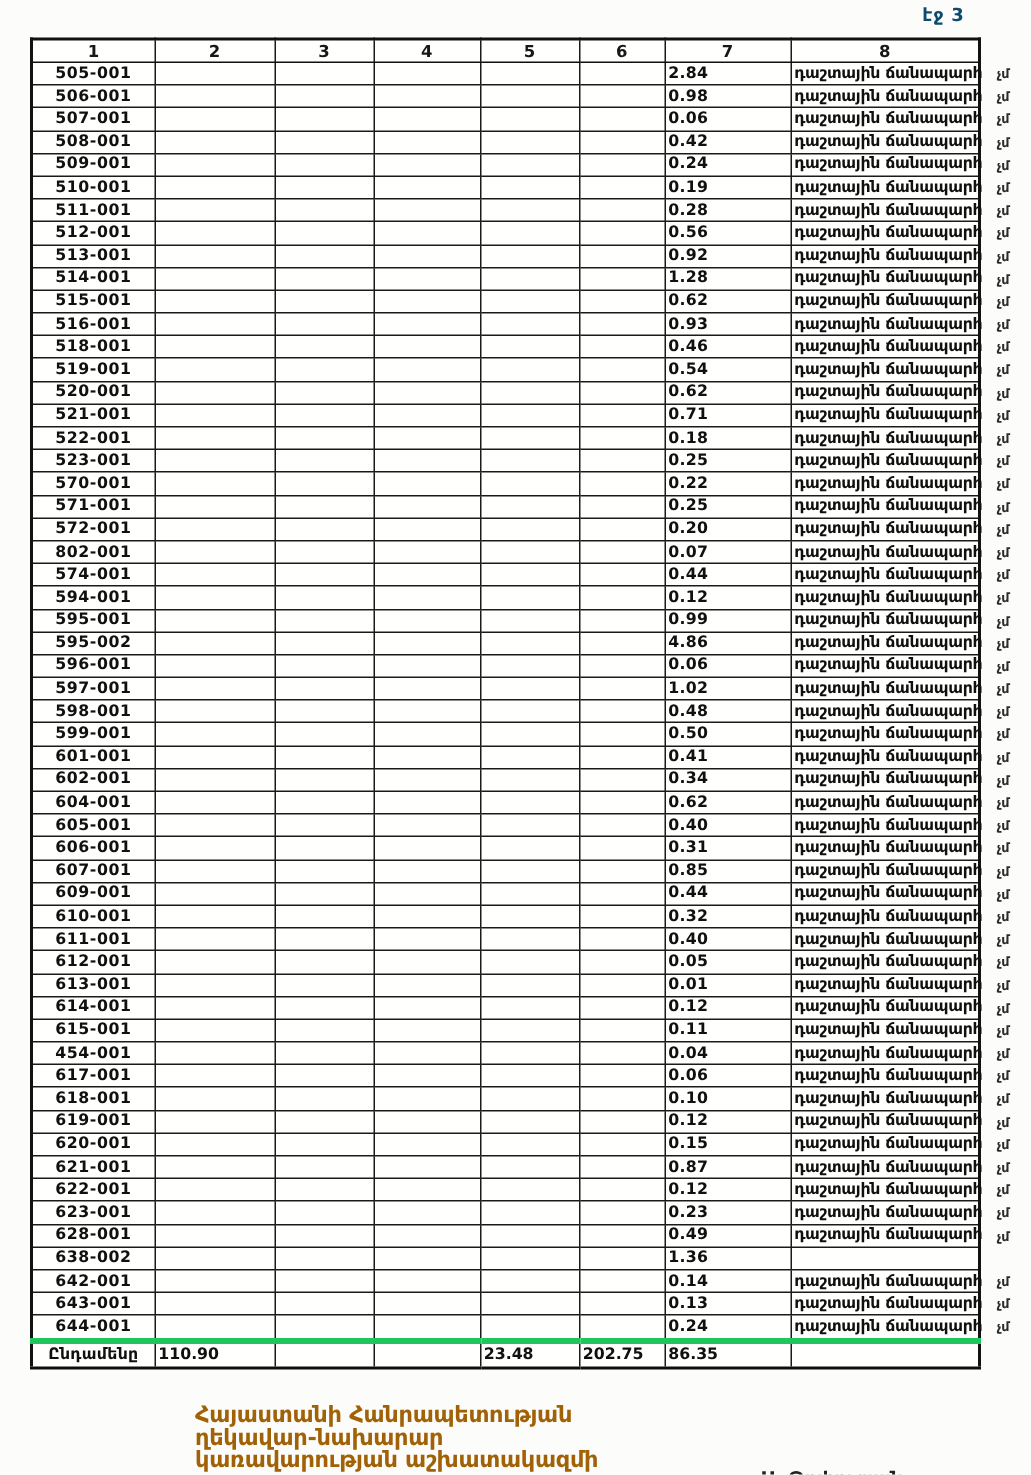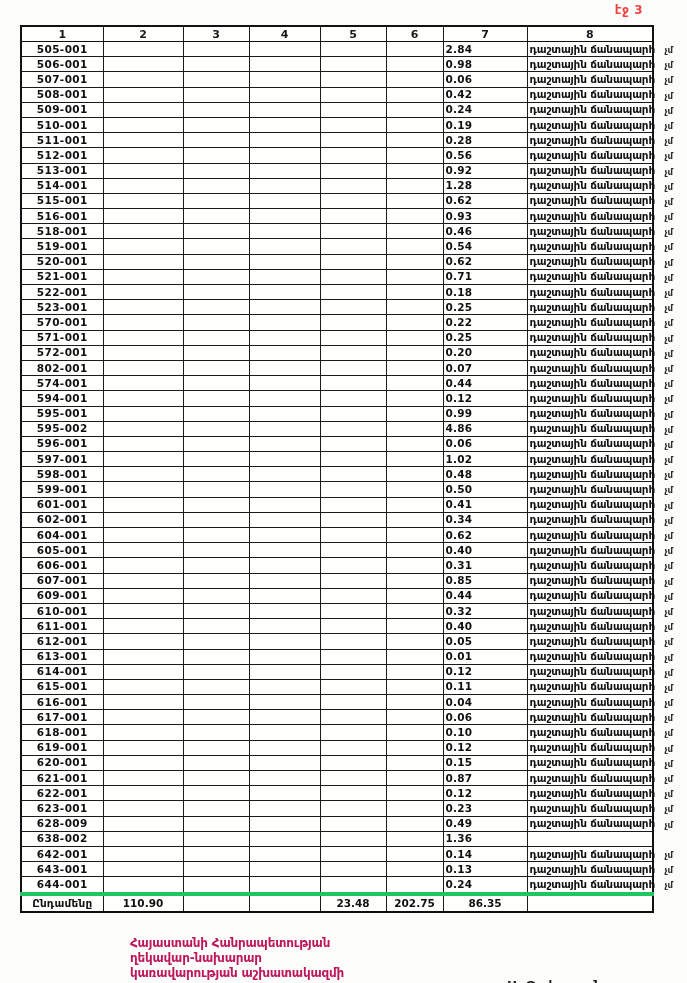--- a/index.html
+++ b/index.html
@@ -5,21 +5,21 @@
   html,body{margin:0;padding:0;}
   body{
     width:687px;height:983px;position:relative;
     background:#fcfcfa;
     font-family:"DejaVu Sans",sans-serif;
     color:#161616;
     overflow:hidden;
   }
   .page-number{
     position:absolute;top:3px;right:44px;
-    font-size:12px;font-weight:bold;color:#ef4444;
+    font-size:12px;font-weight:bold;color:#0c4a6e;
     letter-spacing:0.5px;
   }
   table.doc{
     position:absolute;left:20px;top:25px;
     width:632px;border-collapse:collapse;table-layout:fixed;
     border:2px solid #141414;
     background:#fdfdfc;
     filter:contrast(1.02);
   }
   table.doc td, table.doc th{
@@ -45,24 +45,24 @@
   .unit{
     position:absolute;right:-21px;top:2px;
     font-size:8.5px;font-weight:bold;color:#2e2e2e;
     letter-spacing:0;
   }
   tr.totals td{
     height:15px;border-top:4px solid #22c55e;border-bottom:2px solid #101010;
     font-size:10.5px;
   }
   tr.totals td.t-label{text-align:center;letter-spacing:0.2px;}
-  tr.totals td.t-val{text-align:center;}
+  tr.totals td.t-val{}
   .footer{
     position:absolute;left:130px;top:936px;
-    font-size:12px;font-weight:600;color:#be185d;
+    font-size:15px;font-weight:600;color:#a16207;
     line-height:15px;letter-spacing:-0.2px;
   }
   .signature{
     position:absolute;left:507px;top:962px;
     font-size:12.5px;font-weight:600;color:#222;margin-top:16px;
   }
 </style>
 </head>
 <body>
 
@@ -645,21 +645,21 @@
     <td></td>
     <td></td>
     <td></td>
     <td class="c-val">0.11</td>
     <td class="c-note">
       <span>դաշտային ճանապարհ</span>
       <span class="unit">չմ</span>
     </td>
   </tr>
       <tr>
-    <td class="c-code">616-001</td>
+    <td class="c-code">454-001</td>
     <td></td>
     <td></td>
     <td></td>
     <td></td>
     <td></td>
     <td class="c-val">0.04</td>
     <td class="c-note">
       <span>դաշտային ճանապարհ</span>
       <span class="unit">չմ</span>
     </td>
@@ -749,21 +749,21 @@
     <td></td>
     <td></td>
     <td></td>
     <td class="c-val">0.23</td>
     <td class="c-note">
       <span>դաշտային ճանապարհ</span>
       <span class="unit">չմ</span>
     </td>
   </tr>
       <tr>
-    <td class="c-code">628-009</td>
+    <td class="c-code">628-001</td>
     <td></td>
     <td></td>
     <td></td>
     <td></td>
     <td></td>
     <td class="c-val">0.49</td>
     <td class="c-note">
       <span>դաշտային ճանապարհ</span>
       <span class="unit">չմ</span>
     </td>

